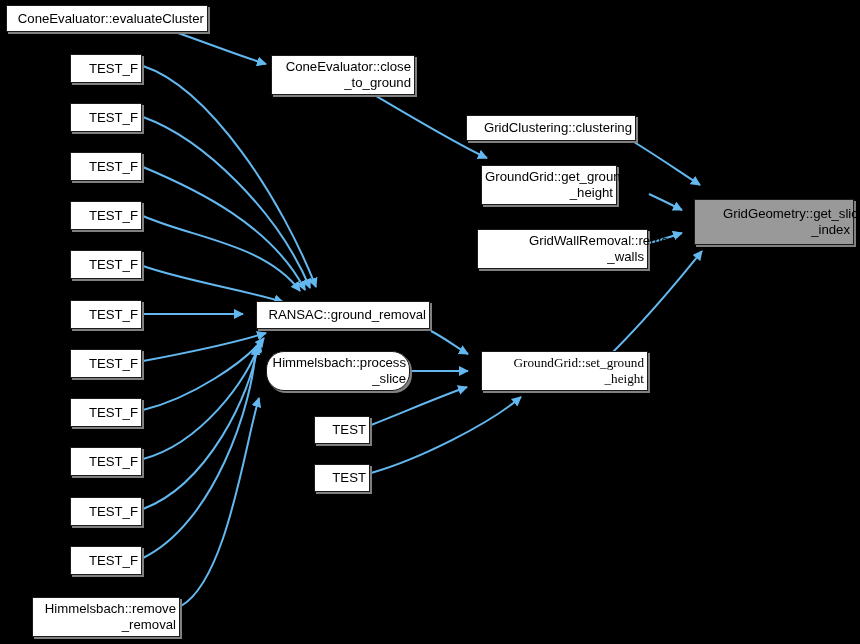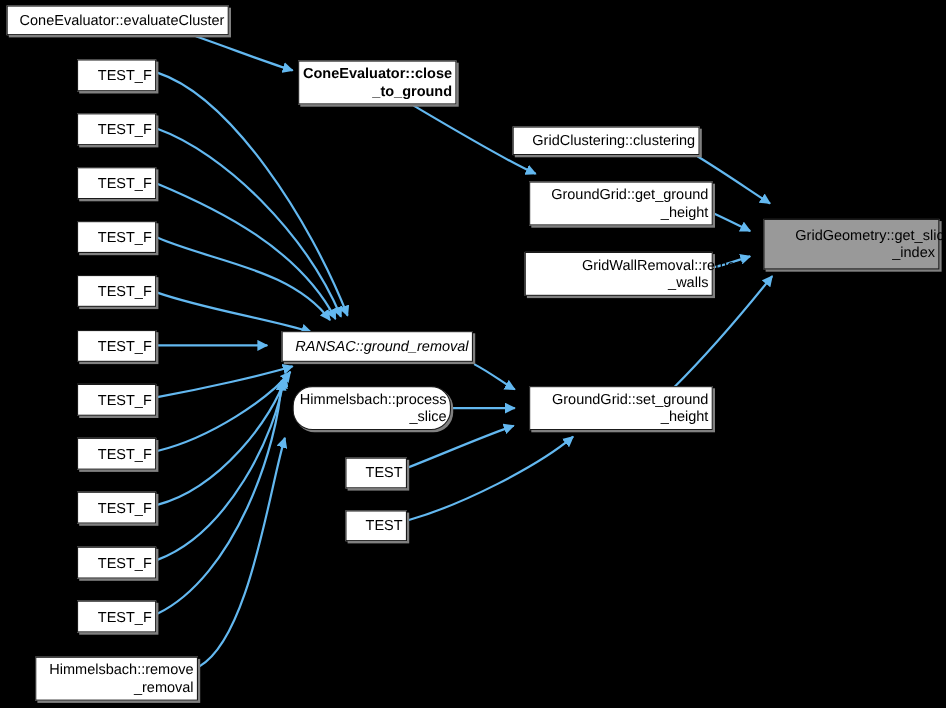--- a/index.html
+++ b/index.html
@@ -90,30 +90,30 @@
       <div class="node" style="left: 70px; top: 201px; width: 72px; height: 29px;"><span class="node-label">TEST_F</span></div>
       <div class="node" style="left: 70px; top: 250px; width: 72px; height: 29px;"><span class="node-label">TEST_F</span></div>
       <div class="node" style="left: 70px; top: 300px; width: 72px; height: 29px;"><span class="node-label">TEST_F</span></div>
       <div class="node" style="left: 70px; top: 349px; width: 72px; height: 29px;"><span class="node-label">TEST_F</span></div>
       <div class="node" style="left: 70px; top: 398px; width: 72px; height: 29px;"><span class="node-label">TEST_F</span></div>
       <div class="node" style="left: 70px; top: 447px; width: 72px; height: 29px;"><span class="node-label">TEST_F</span></div>
       <div class="node" style="left: 70px; top: 497px; width: 72px; height: 29px;"><span class="node-label">TEST_F</span></div>
       <div class="node" style="left: 70px; top: 546px; width: 72px; height: 29px;"><span class="node-label">TEST_F</span></div>
       <div class="node" style="left: 32px; top: 597px; width: 148px; height: 40px;"><span class="node-label">Himmelsbach::remove
 _removal</span></div>
-      <div class="node" style="left: 271px; top: 55px; width: 144px; height: 40px; font-weight: bold;"><span class="node-label">ConeEvaluator::close
+      <div class="node" style="left: 271px; top: 55px; width: 144px; height: 40px;"><span class="node-label">ConeEvaluator::close
 _to_ground</span></div>
-      <div class="node" style="left: 256px; top: 301px; width: 174px; height: 28px; font-style: italic;"><span class="node-label">RANSAC::ground_removal</span></div>
+      <div class="node" style="left: 256px; top: 301px; width: 174px; height: 28px;"><span class="node-label">RANSAC::ground_removal</span></div>
       <div class="node" style="left: 266px; top: 351px; width: 144px; height: 40px; border-radius: 18px;"><span class="node-label">Himmelsbach::process
 _slice</span></div>
       <div class="node" style="left: 314px; top: 416px; width: 56px; height: 28px;"><span class="node-label">TEST</span></div>
       <div class="node" style="left: 314px; top: 464px; width: 56px; height: 28px;"><span class="node-label">TEST</span></div>
       <div class="node" style="left: 466px; top: 115px; width: 170px; height: 26px;"><span class="node-label">GridClustering::clustering</span></div>
-      <div class="node" style="left: 481px; top: 165px; width: 167px; height: 40px;"><span class="node-label">GroundGrid::get_ground
+      <div class="node" style="left: 481px; top: 165px; width: 136px; height: 40px;"><span class="node-label">GroundGrid::get_ground
 _height</span></div>
       <div class="node" style="left: 477px; top: 229px; width: 171px; height: 40px; padding-left: 48px;"><span class="node-label">GridWallRemoval::remove
 _walls</span></div>
-      <div class="node" style="left: 481px; top: 351px; width: 167px; height: 40px;"><span class="node-label">GroundGrid::set_ground
+      <div class="node" style="left: 481px; top: 351px; width: 167px; height: 40px; font-family: Liberation Serif, serif;"><span class="node-label">GroundGrid::set_ground
 _height</span></div>
       <div class="node highlight" style="left: 694px; top: 199px; width: 160px; height: 46px; padding-left: 25px;"><span class="node-label">GridGeometry::get_slice
 _index</span></div>
     </div>
 </div>
 
 </body></html>

